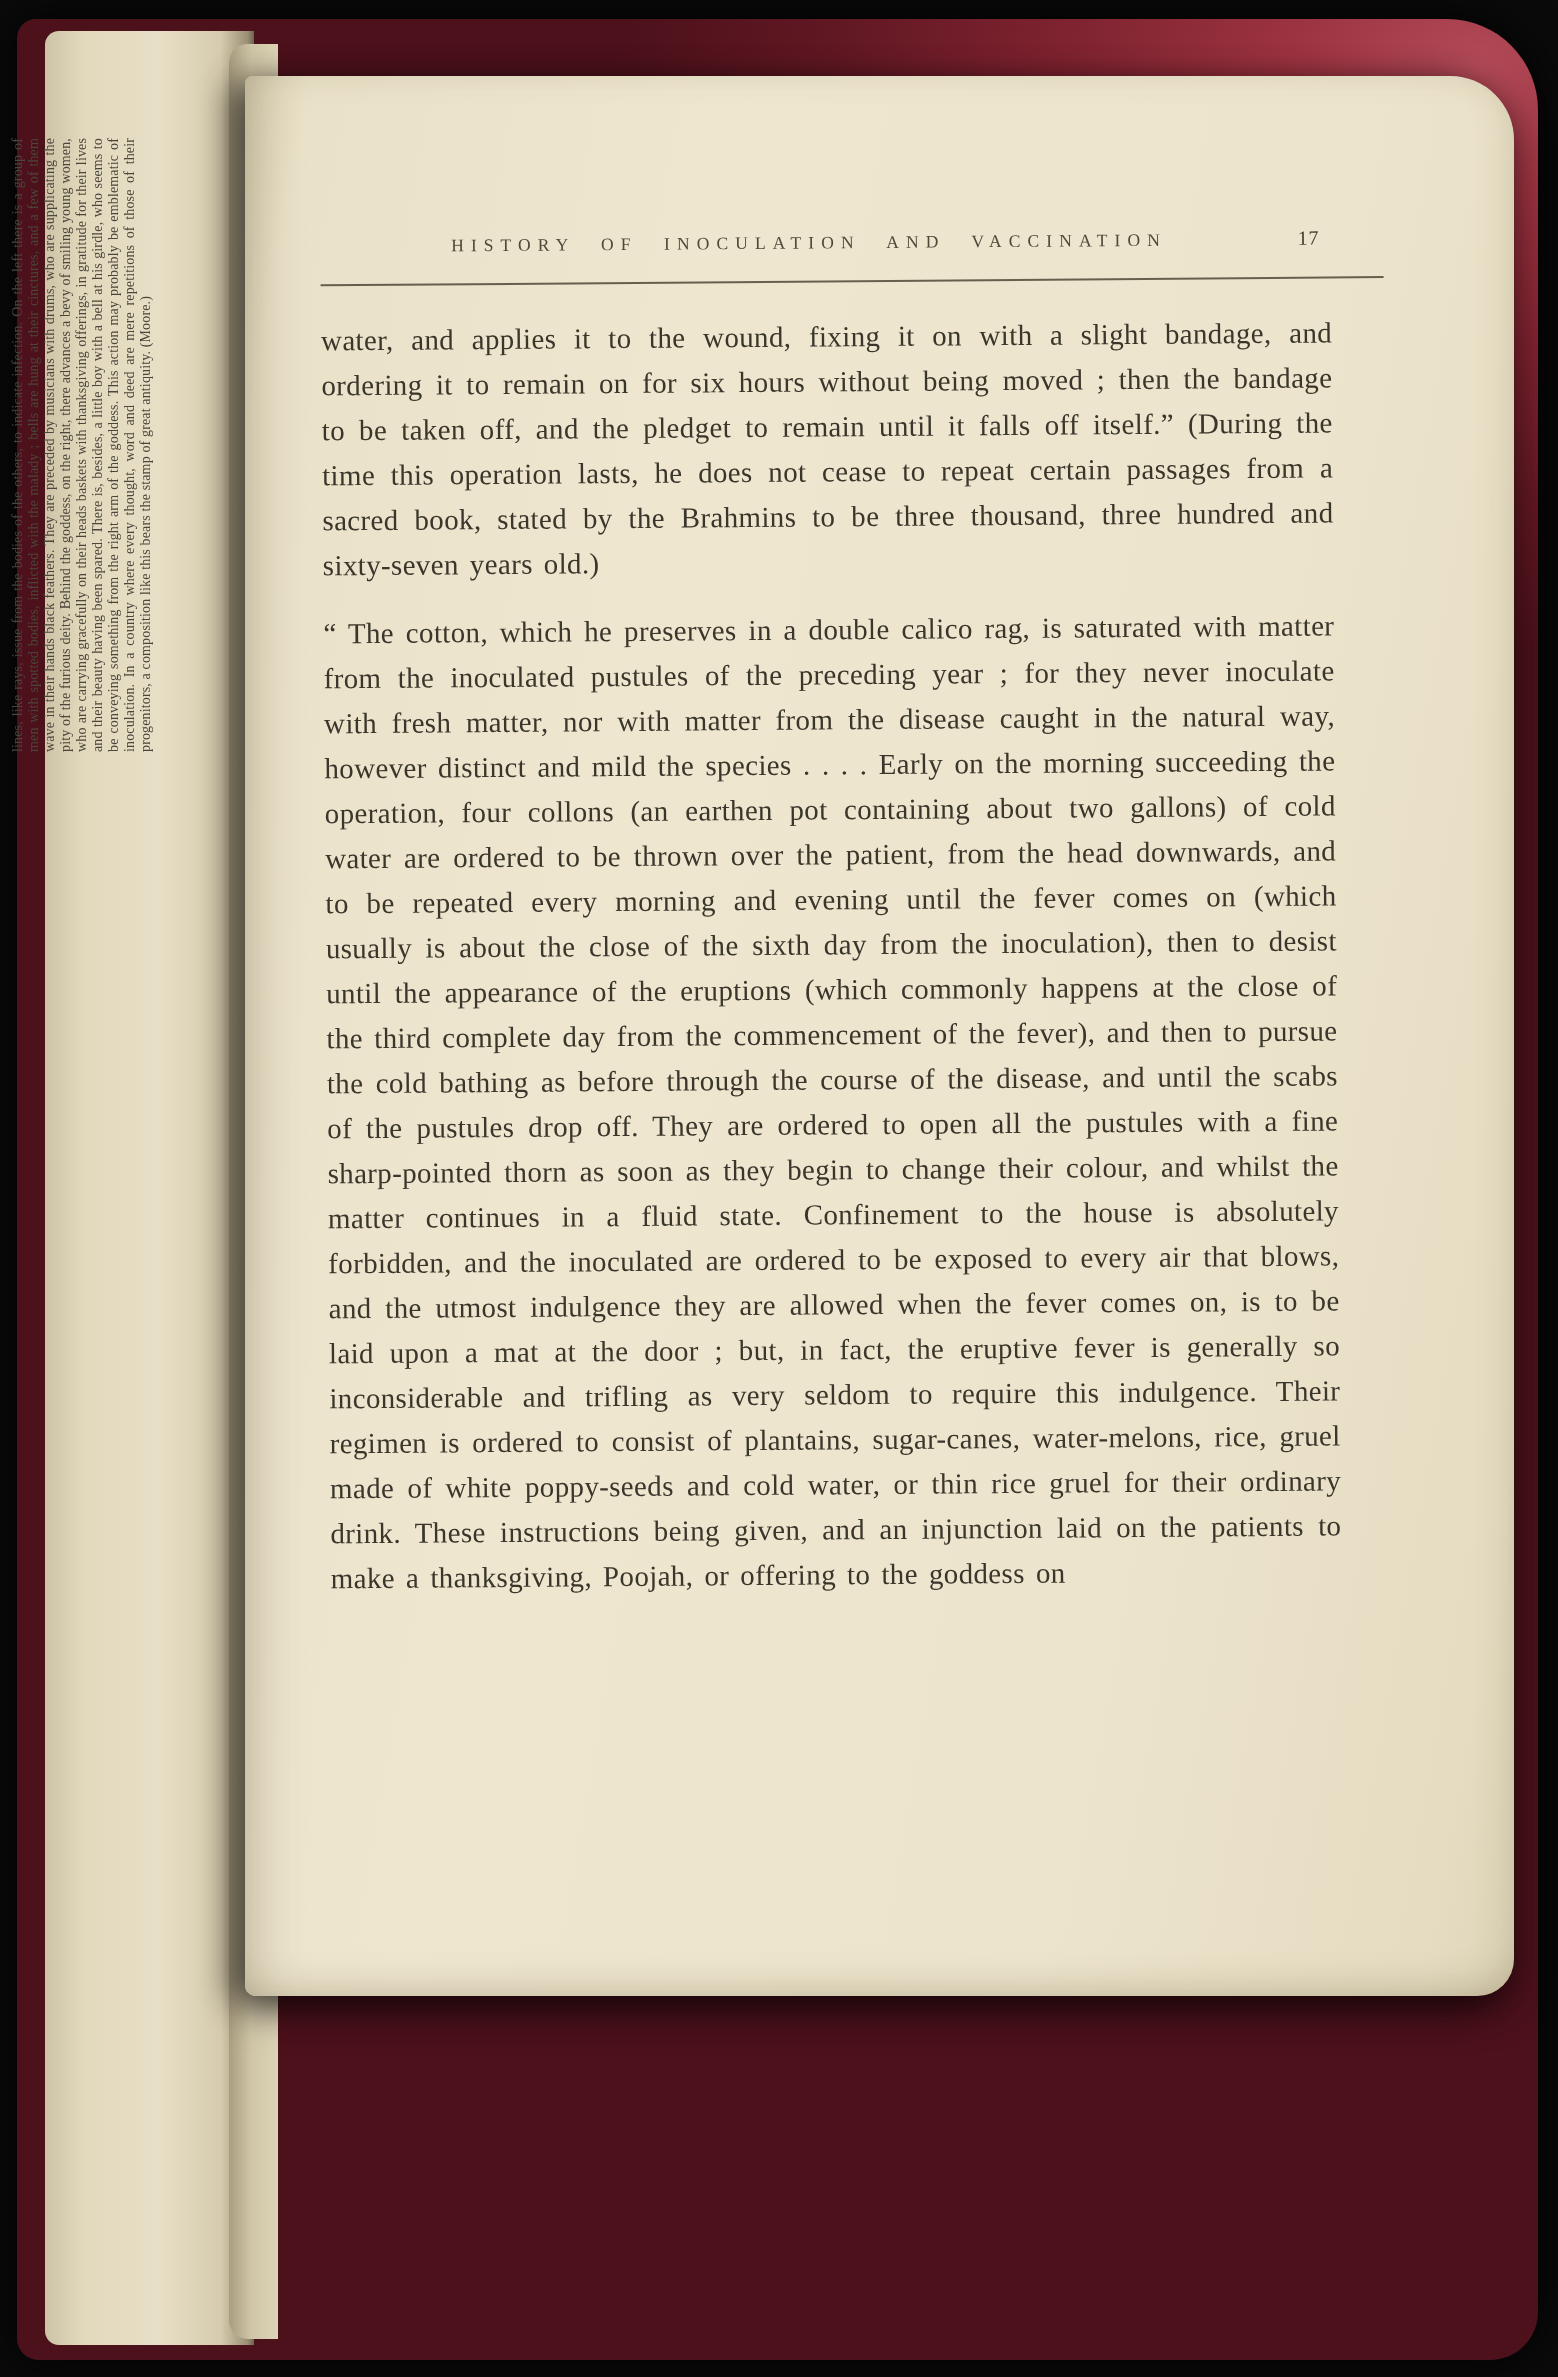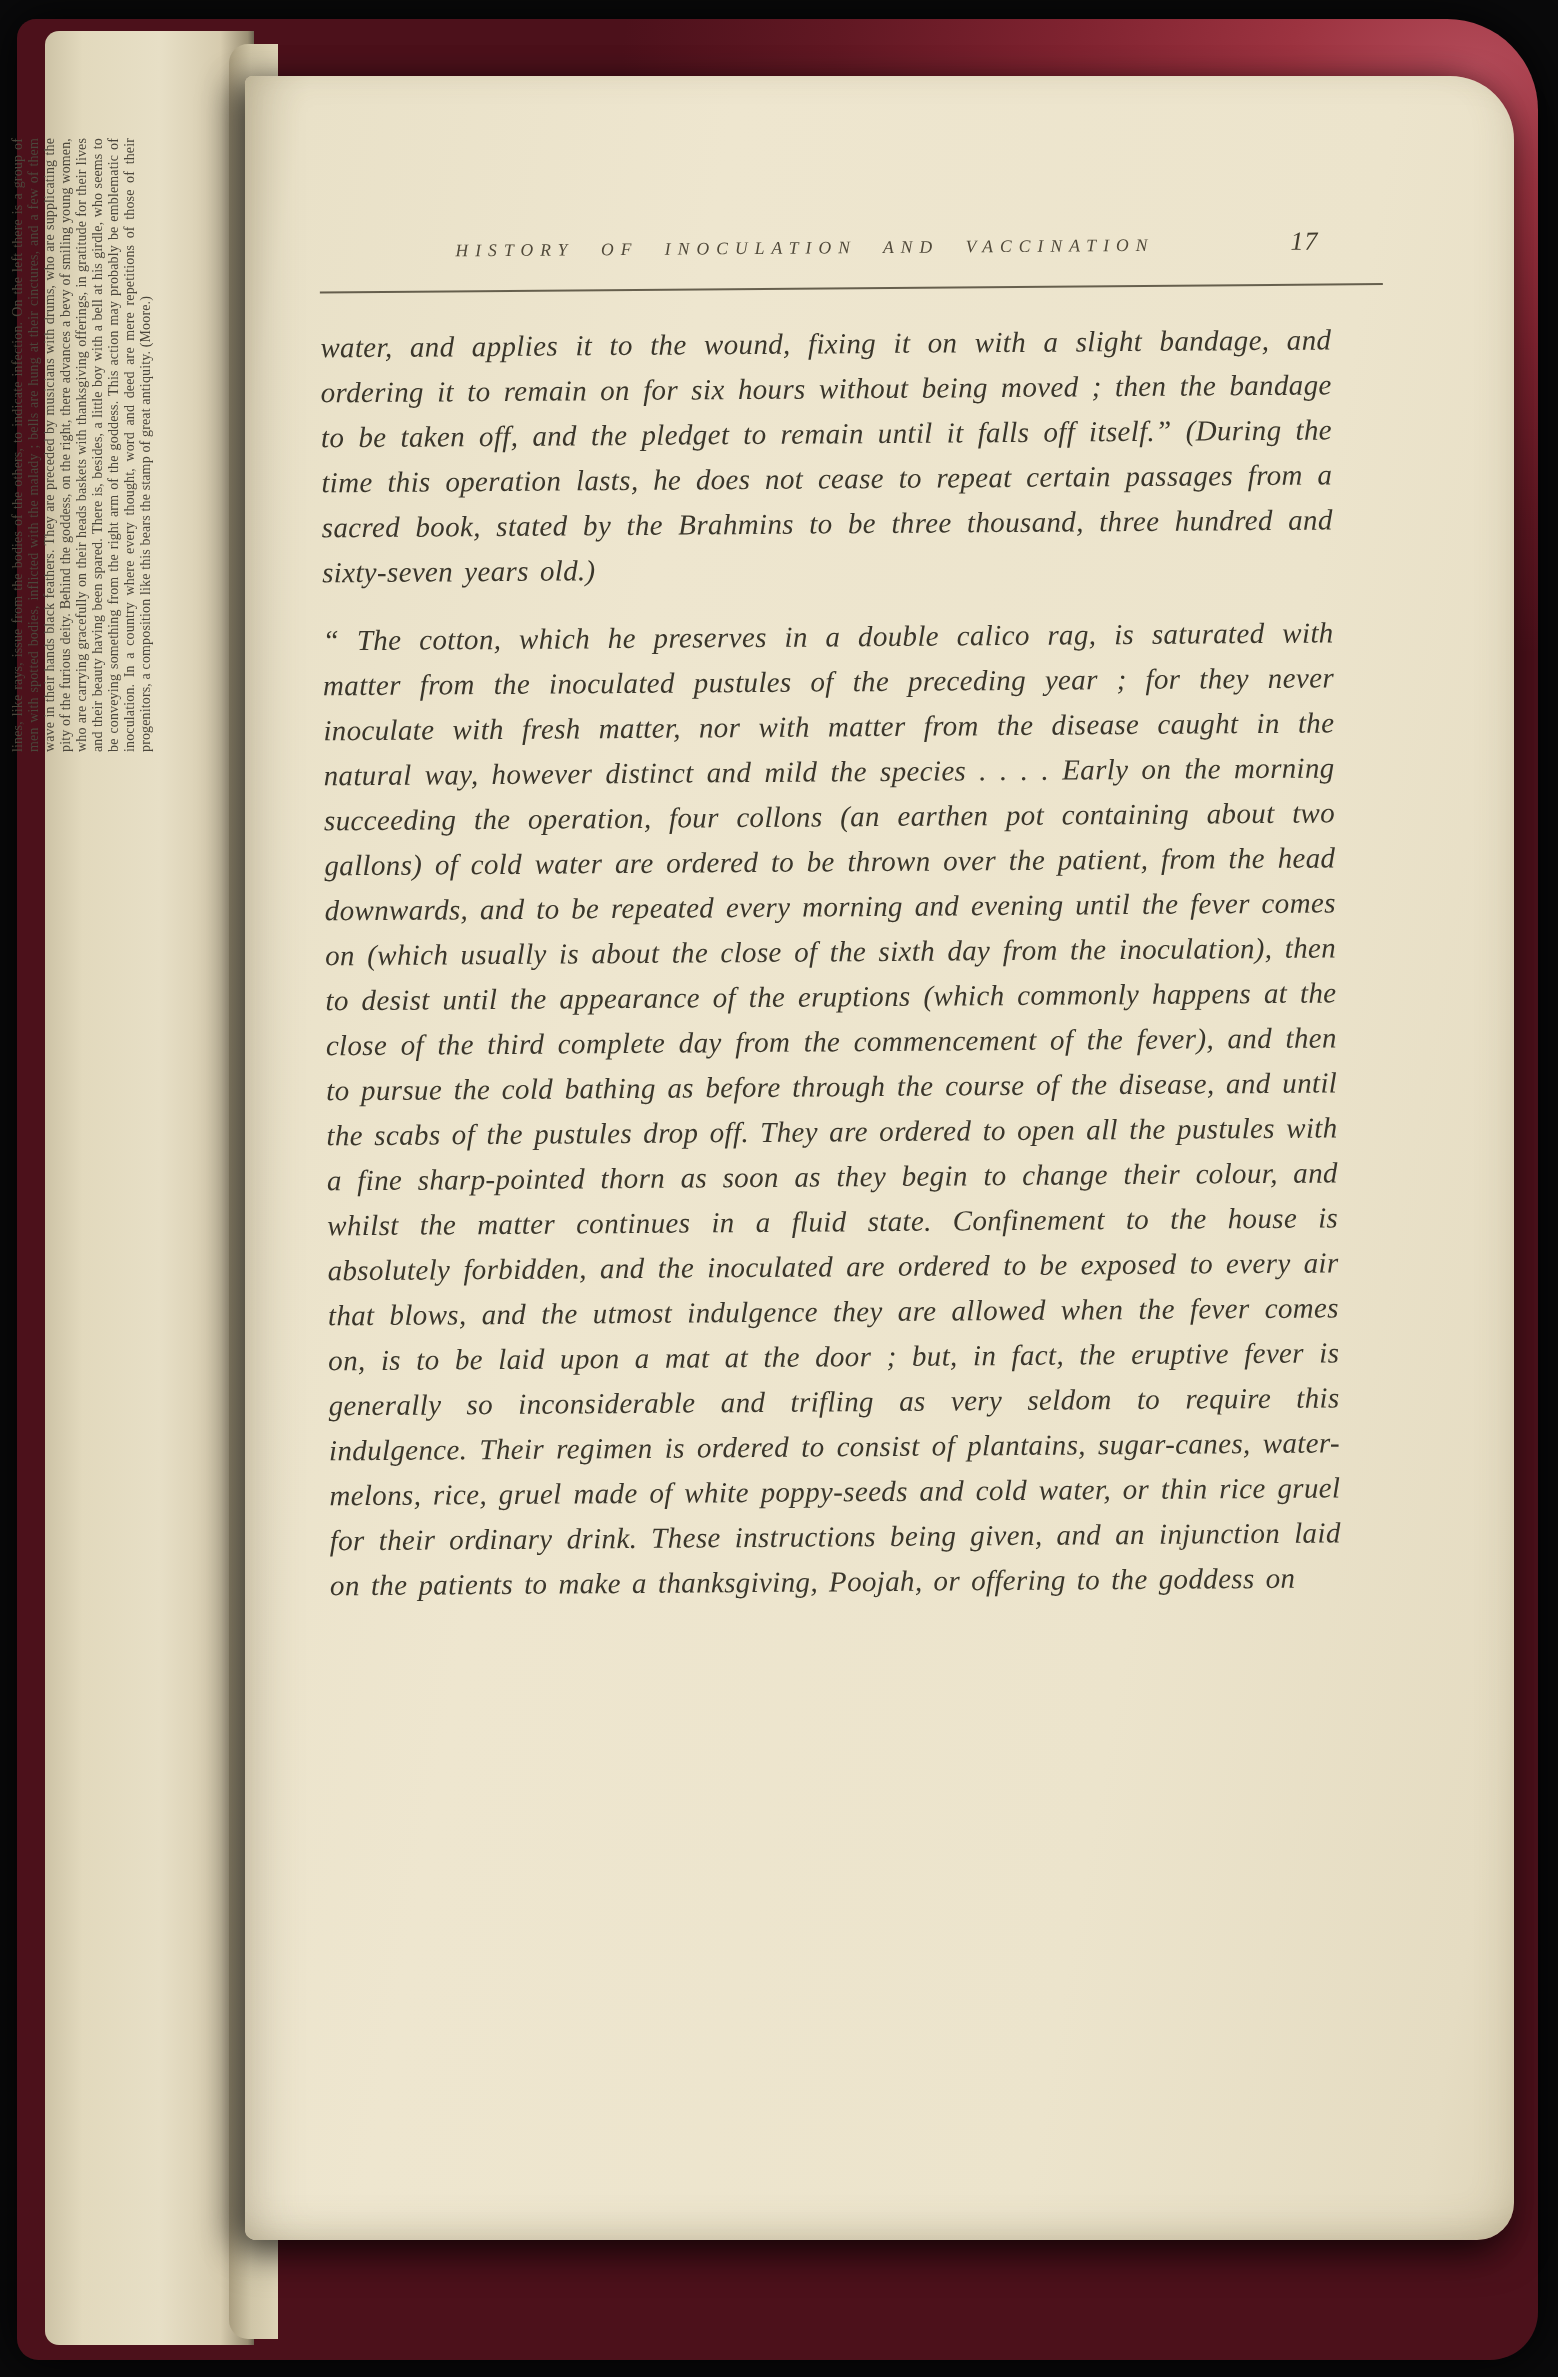--- a/index.html
+++ b/index.html
@@ -30,30 +30,29 @@
 
   
   .page-stack {
     position:absolute; left:229px; top:44px; width:49px; height:2295px;
     border-radius:19px 0 0 19px;
     background: linear-gradient(90deg, #a99d7f 0%, #cfc5a7 45%, #ddd3b6 100%);
   }
 
   
   .page-main {
-    position:absolute; left:245px; top:76px; width:1269px; height:2164px;
+    position:absolute; left:245px; top:76px; width:1269px; height:1920px;
     border-radius:7.5px 64px 37px 10.7px;
     background: linear-gradient(100deg,
       #dcd3b7 0%, #e9e1c8 4%, #eee6cf 30%, #ece4cc 70%, #e5dcc2 94%, #ded4b8 100%);
     box-shadow:
       -16px 5.3px 32px rgba(0,0,0,0.45),
       0 13.4px 37px rgba(0,0,0,0.5),
       inset 32px 0 48px -21.4px rgba(92,78,50,0.28),
       inset -10.7px -16px 43px -16px rgba(110,95,60,0.30);
-    font-style: italic;
   }
 
   
   .rotated-outer {
     position:absolute; left:9.6px; top:138px; width:180px; height:614px;
     overflow:hidden;
   }
   .rotated-inner {
     width:614px; height:180px;
     transform: rotate(-90deg) translateX(-614px);
@@ -75,21 +74,21 @@
     display:flex; align-items:baseline;
     margin:154px 190px 0 80px;
     color:#50493a;
   }
   .header-title {
     flex:1; text-align:center;
     font-size:17.6px; letter-spacing:0.40em; word-spacing:0.85em;
     white-space:nowrap;
   }
   .header-page-number {
-    font-size:26px; color:#433d2f; letter-spacing:0.04em;
+    font-size:20px; color:#433d2f; letter-spacing:0.04em;
   }
 
   .rule {
     width:1063px; height:1.6px;
     background:#57503f;
     margin:27px 0 0 80px;
     opacity:0.9;
   }
 
   .body-text { width:1011px; margin:32px 0 0 80px; }

